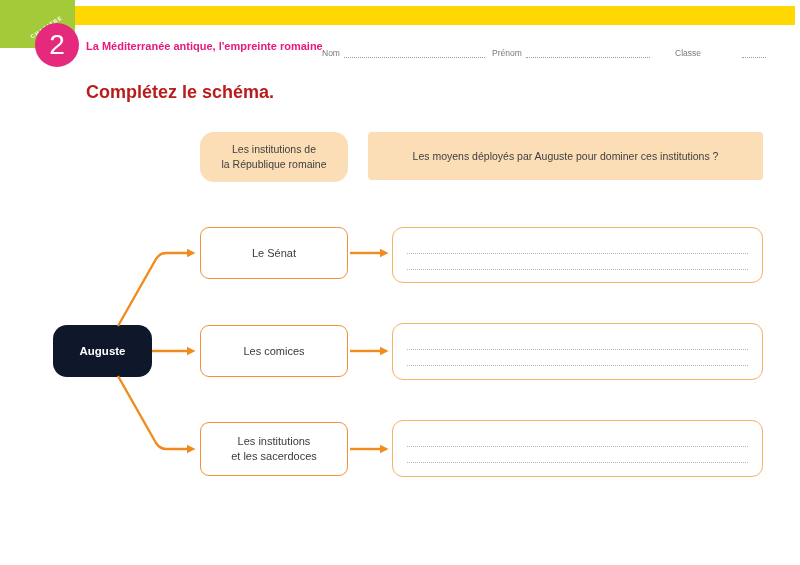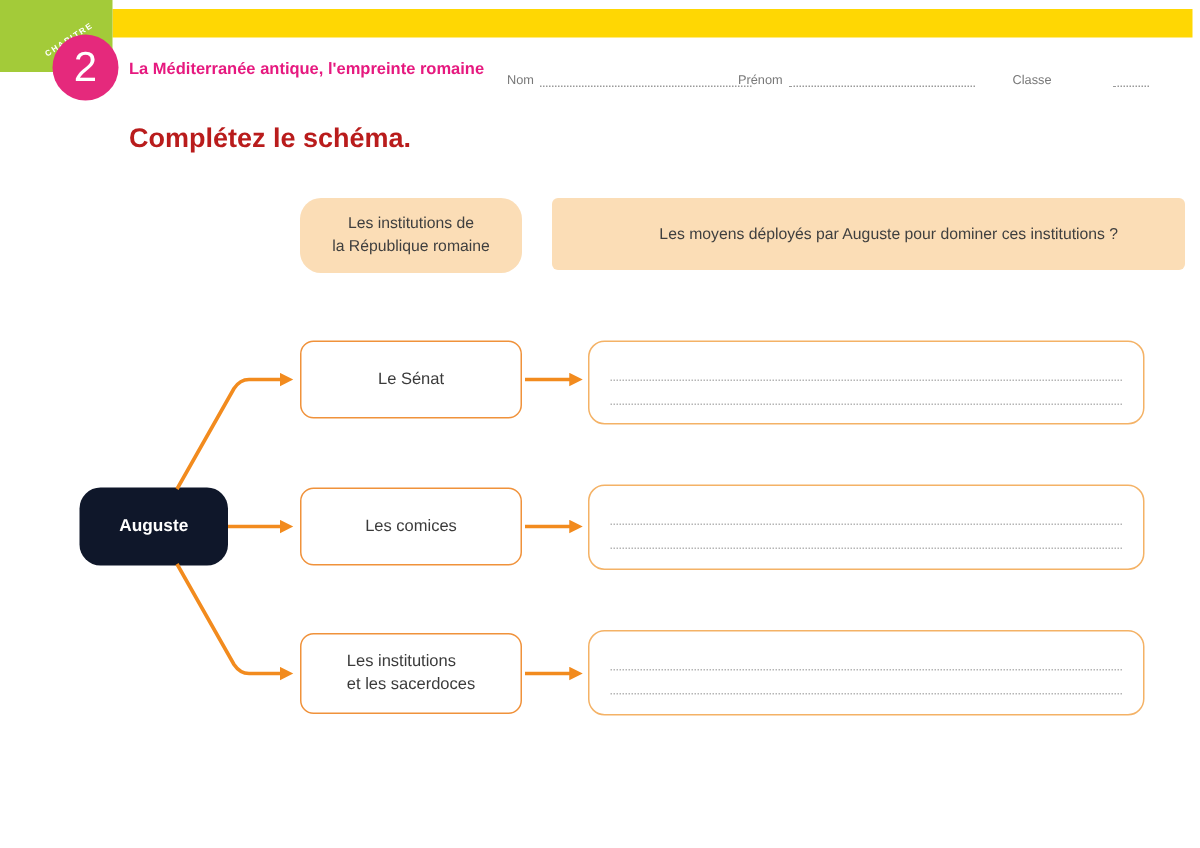--- a/index.html
+++ b/index.html
@@ -26,49 +26,49 @@
     position:absolute; left:86px; top:40px; color:#E6197F;
     font-size:11px; font-weight:bold;
   }
 
   
   .field {
     position:absolute; top:48px; display:flex; align-items:flex-end;
     color:#787878; font-size:8.5px;
   }
   .field .dots { flex:1; height:9px; margin-left:4px; border-bottom:1px dotted #9a9a9a; }
-  .field-nom    { left:318px; width:163px;padding-left:20px; }
+  .field-nom    { left:302px; width:163px;padding-left:20px; }
   .field-prenom { left:492px; width:158px; }
   .field-classe { left:675px; width:91px;gap:37px; }
 
   .instruction {
     position:absolute; left:86px; top:82px; color:#b91c1c;
     font-size:18px; font-weight:bold;
   }
 
   
   .colhead {
     position:absolute; background:#FBDDB6; border-radius:4px;
     display:flex; align-items:center; justify-content:center; text-align:center;
     color:#3f3f3f; font-size:10.5px; line-height:1.4; white-space:pre-line;
   }
   .colhead-left  { left:200px; top:132px; width:148px; height:50px;border-radius:14px; }
-  .colhead-right { left:368px; top:132px; width:395px; height:48px;padding-left:27px; }
+  .colhead-right { left:368px; top:132px; width:395px; height:48px; }
 
   
   .root-node {
     position:absolute; left:53px; top:325px; width:99px; height:52px;
     background:#0f172a; border-radius:14px;
     display:flex; align-items:center; justify-content:center;
     color:#ffffff; font-size:11.5px; font-weight:bold;
   }
   .inst-box {
     position:absolute; left:200px; width:148px;
     background:#ffffff; border:1.5px solid #F0923B; border-radius:9px;
-    display:flex; align-items:center; justify-content:center; 
+    display:flex; align-items:center; justify-content:center; text-align:center;
     color:#3b3b3b; font-size:11px; line-height:1.35; white-space:pre-line;
     box-sizing:border-box;
   }
   .inst-1 { top:227px; height:52px; }
   .inst-2 { top:325px; height:52px; }
   .inst-3 { top:422px; height:54px; }
 
   .answer-box {
     position:absolute; left:392px; width:371px;
     background:#ffffff; border:1.4px solid #F4B266; border-radius:11px;

